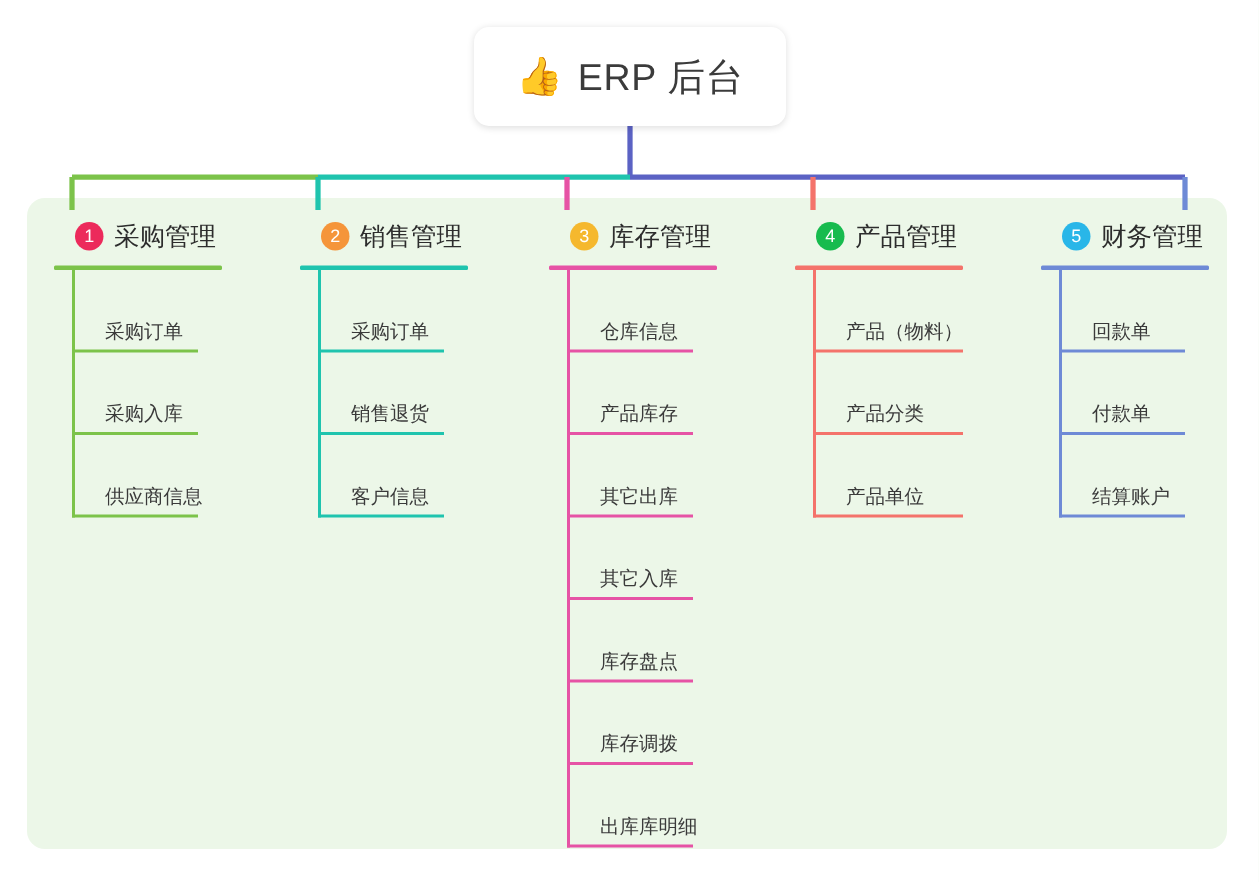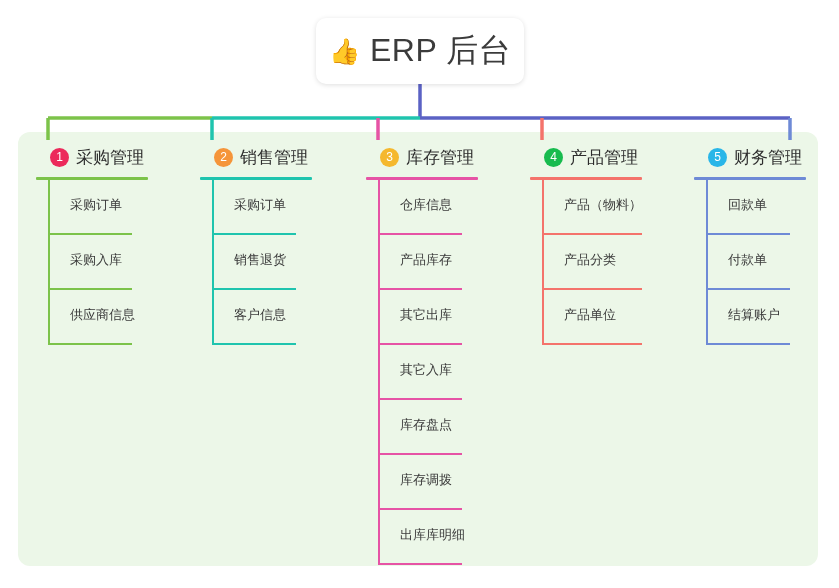--- a/index.html
+++ b/index.html
@@ -38,21 +38,21 @@
     justify-content: center;
     gap: 10px;
     z-index: 6;
   }
   .root-emoji {
     font-size: 25px;
     line-height: 1;
     display: inline-block;
   }
   .root-title {
-    font-size: 32px;
+    font-size: 25px;
     color: #3b3b3b;
     letter-spacing: 0.5px;
     white-space: nowrap;
   }
 
   
   #connectors {
     position: absolute;
     left: 0; top: 0;
     width: 839px;
@@ -123,21 +123,21 @@
   }
   .item {
     position: relative;
     height: 55px;
     padding-left: 12px;
     box-sizing: border-box;
   }
   .item-label {
     position: absolute;
     left: 34px;
-    bottom: 21px;
+    bottom: 5px;
     font-size: 13px;
     color: #3a3a3a;
     white-space: nowrap;
   }
   .item-rule {
     position: absolute;
     left: 12px;
     bottom: 0;
     height: 1.6px;
   }

